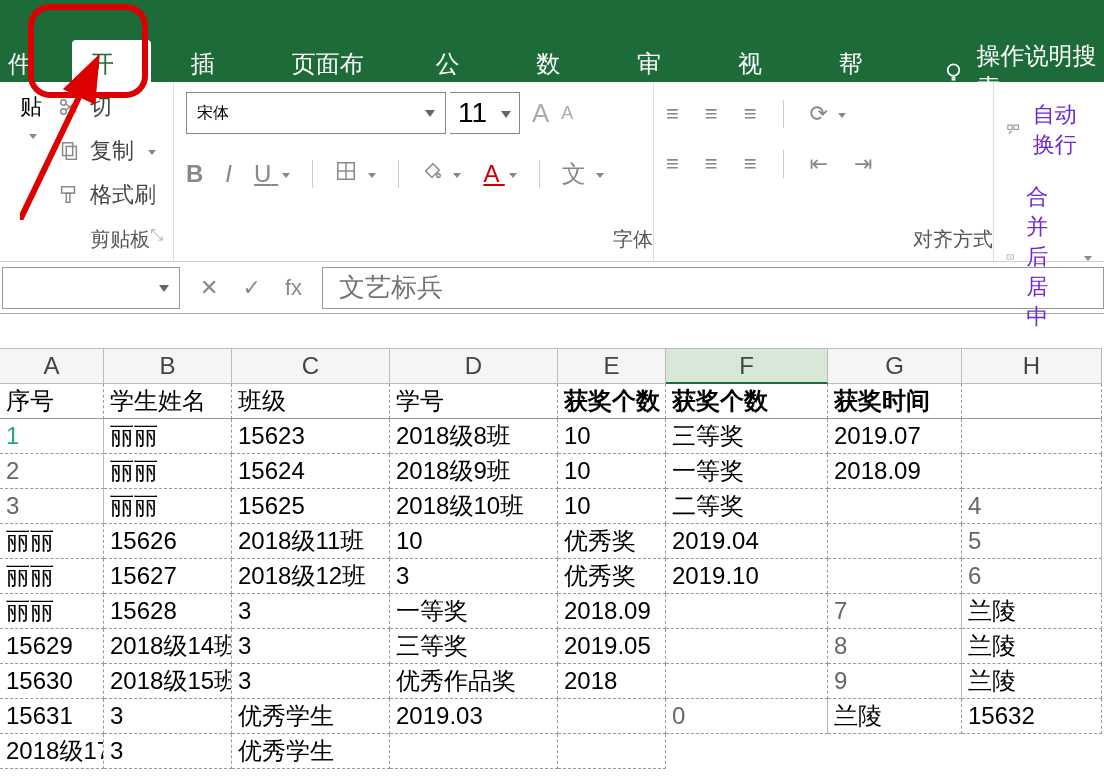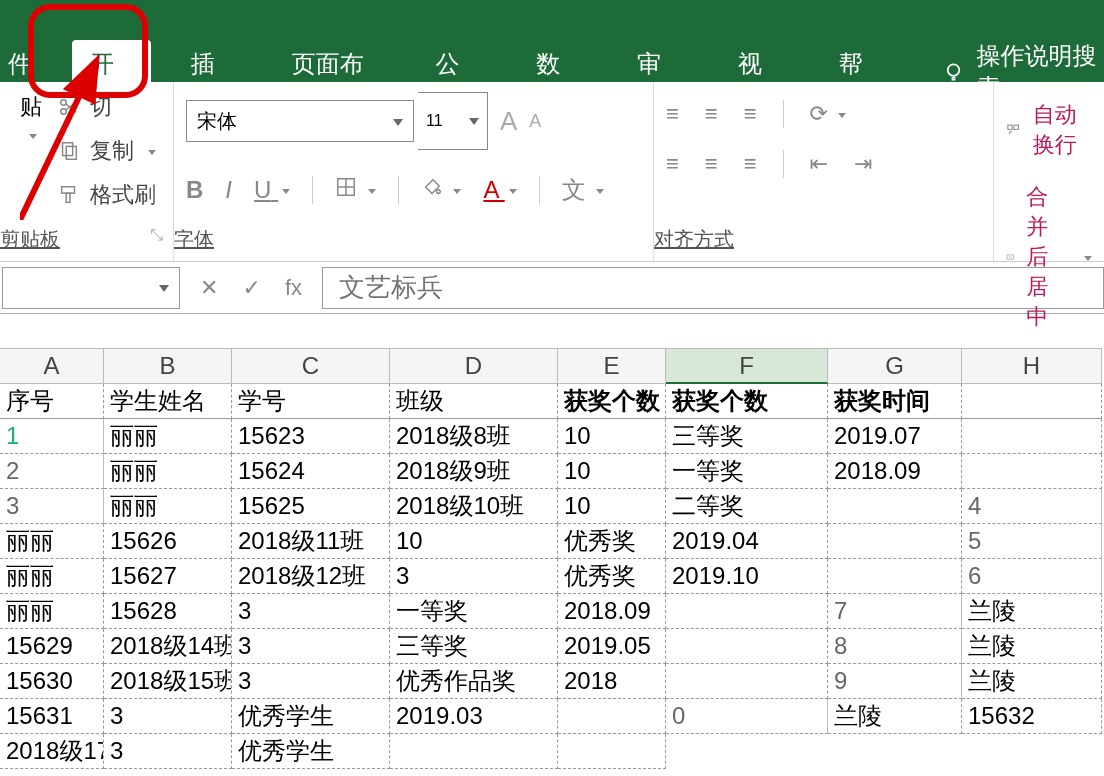--- a/index.html
+++ b/index.html
@@ -12,45 +12,45 @@
   .ribbon-tabs .tab.active { background: #fff; color: #1e6b3a; border-radius: 4px 4px 0 0; }
   .ribbon-tabs .tell-me { display: flex; align-items: center; gap: 12px; margin-left: 20px; }
 
   
   .red-frame { position: absolute; top: 4px; left: 28px; width: 120px; height: 94px; border: 6px solid #d00; border-radius: 22px; z-index: 50; pointer-events: none; }
   .red-arrow { position: absolute; top: 30px; left: 20px; width: 120px; height: 190px; z-index: 49; pointer-events: none; }
 
   
   .ribbon-body { background: #fff; height: 180px; border-bottom: 1px solid #ccc; display: flex; position: relative; }
   .ribbon-group { border-right: 1px solid #ddd; display: flex; flex-direction: column; height: 100%; }
-  .ribbon-group .label { text-align: left; color: #555; font-size: 20px; padding: 4px 0 8px; text-decoration: underline; }
+  .ribbon-group .label { text-align: right; color: #555; font-size: 20px; padding: 4px 0 8px; }
   .group-content { flex: 1; display: flex; align-items: flex-start; padding: 10px 12px 0; }
 
   
   .clipboard { width: 174px; }
   .clipboard .paste { width: 38px; text-align: center; font-size: 22px; margin-right: 8px; display:flex; flex-direction:column; justify-content:flex-end; padding-bottom:6px; }
   .clipboard .stack { display: flex; flex-direction: column; gap: 14px; font-size: 22px; color: #444; }
   .clipboard .stack .row { display: flex; align-items: center; gap: 10px; }
 
   
   .font-group { width: 480px; }
   .font-group .row1 { display: flex; align-items: center; gap: 4px; }
-  .font-select { border: 1px solid #888; height: 42px; width: 228px; display: flex; align-items: center; justify-content: space-between; padding: 0 10px; font-size: 20px; background: #fff; }
-  .size-select { border: 1px solid #888; border-left: none; height: 58px; width: 70px; display: flex; align-items: center; justify-content: space-between; padding: 0 8px; font-size: 16px; }
+  .font-select { border: 1px solid #888; height: 42px; width: 260px; display: flex; align-items: center; justify-content: space-between; padding: 0 10px; font-size: 16px; background: #fff; }
+  .size-select { border: 1px solid #888; border-left: none; height: 42px; width: 70px; display: flex; align-items: center; justify-content: space-between; padding: 0 8px; font-size: 28px; }
   .aabtn { font-size: 22px; color: #aaa; margin-left: 8px; }
   .font-group .row2 { display: flex; gap: 22px; margin-top: 24px; font-size: 24px; color: #888; align-items: center; }
   .sep { width: 1px; height: 28px; background: #ccc; }
 
   
   .align-group { width: 340px; }
   .align-group .row { display: flex; gap: 26px; font-size: 22px; color: #888; align-items: center; margin-bottom: 22px; }
 
   
   .wrap-group { flex: 1; }
-  .wrap-group .row { display: flex; align-items: center; gap: 12px; font-size: 22px; color: #be185d; margin-bottom: 22px; }
+  .wrap-group .row { display: flex; align-items: center; gap: 12px; font-size: 22px; color: #6d28d9; margin-bottom: 22px; }
 
   
   .formula-bar { height: 52px; border-bottom: 1px solid #aaa; display: flex; align-items: center; background: #fff; }
   .namebox { width: 178px; height: 42px; border: 1px solid #999; margin-left: 2px; display: flex; align-items: center; justify-content: flex-end; padding: 0 10px; color: #888; font-size: 18px; }
   .fx-btns { display: flex; align-items: center; gap: 24px; padding: 0 20px; font-size: 22px; color: #888; }
   .fx-input { flex: 1; height: 42px; border: 1px solid #999; display: flex; align-items: center; padding: 0 16px; font-size: 26px; color: #737373; }
 
   .spacer { height: 34px; }
 
   
@@ -244,22 +244,22 @@
     <div class="colhdr">A</div>
     <div class="colhdr">B</div>
     <div class="colhdr">C</div>
     <div class="colhdr">D</div>
     <div class="colhdr">E</div>
     <div class="colhdr sel">F</div>
     <div class="colhdr">G</div>
     <div class="colhdr">H</div>
     <div class="cell solid-b">序号</div>
     <div class="cell solid-b">学生姓名</div>
+    <div class="cell solid-b">班级</div>
     <div class="cell solid-b">学号</div>
-    <div class="cell solid-b">班级</div>
     <div class="cell hdr solid-b">获奖个数</div>
     <div class="cell hdr solid-b">获奖个数</div>
     <div class="cell hdr solid-b">获奖时间</div>
     <div class="cell solid-b"></div>
     <div class="cell rownum first">1</div>
     <div class="cell">丽丽</div>
     <div class="cell">15623</div>
     <div class="cell">2018级8班</div>
     <div class="cell">10</div>
     <div class="cell">三等奖</div>

